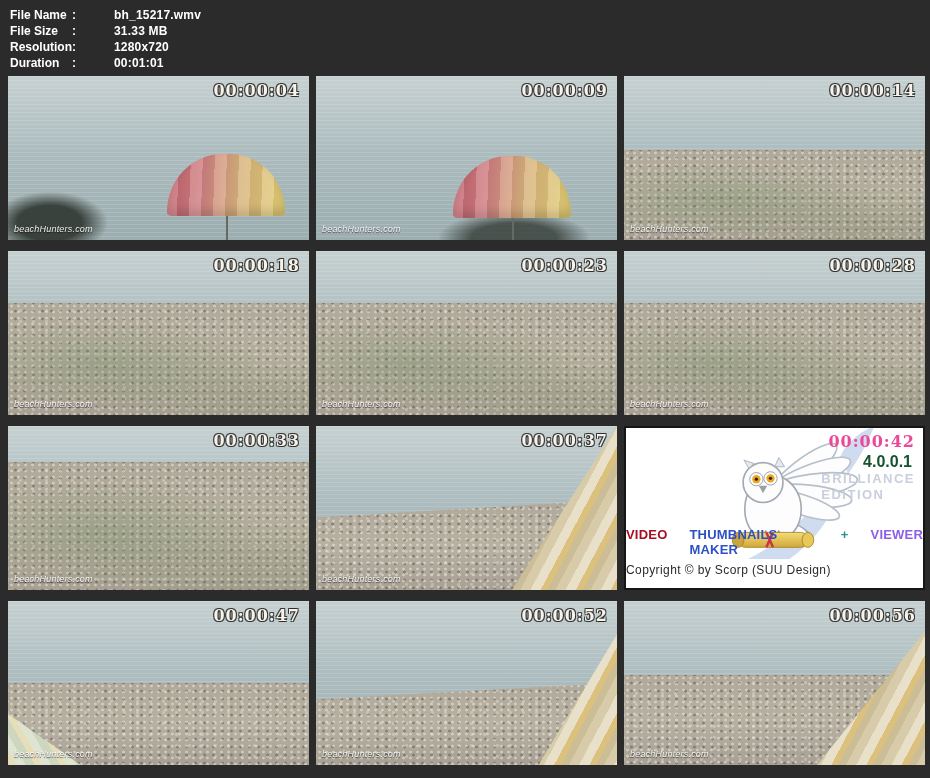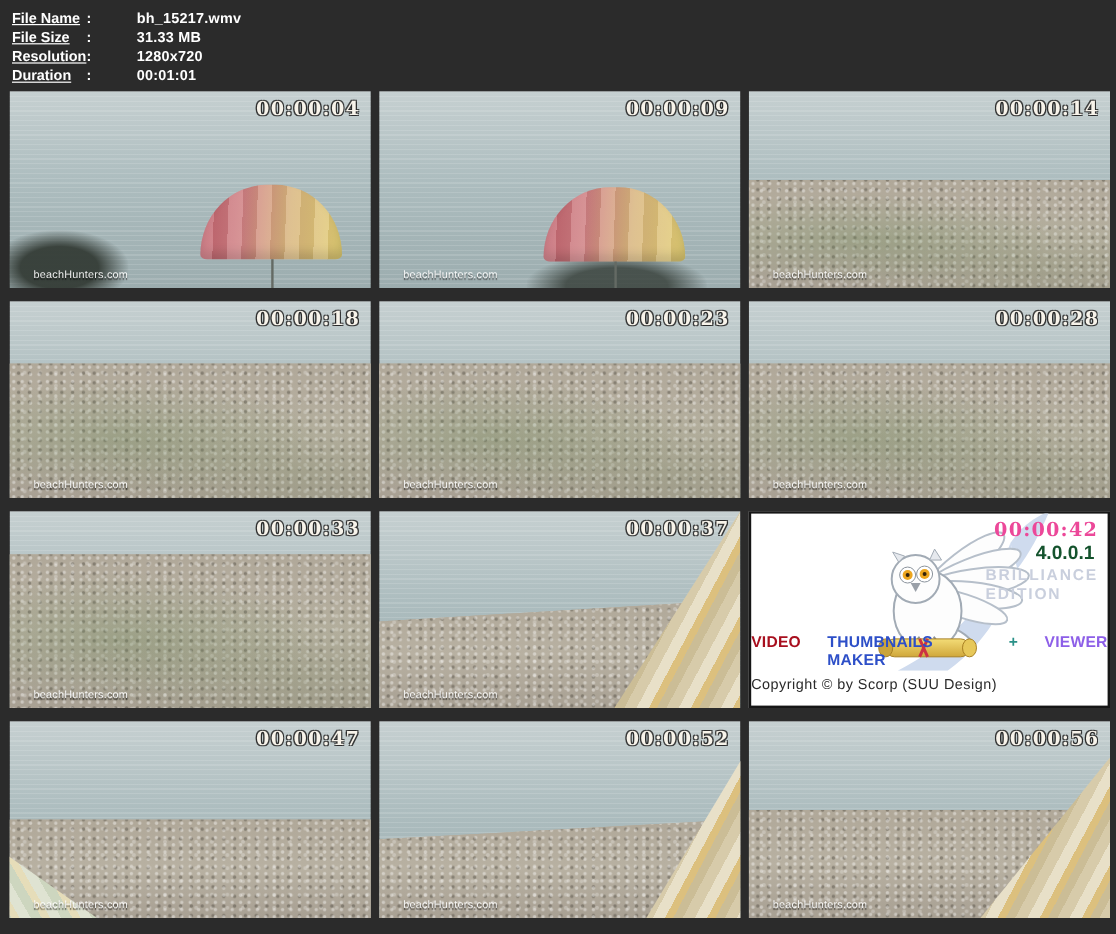--- a/index.html
+++ b/index.html
@@ -5,21 +5,21 @@
   html,body{margin:0;padding:0;}
   body{
     width:930px;height:778px;position:relative;overflow:hidden;
     background:#2b2b2b;
     font-family:"Liberation Sans",sans-serif;
   }
 
   
   .file-info{position:absolute;left:10px;top:7px;color:#fff;font-size:12px;font-weight:bold;}
   .fi-row{height:16px;line-height:16px;white-space:nowrap;}
-  .fi-label{display:inline-block;width:62px;text-decoration:underline;}
+  .fi-label{display:inline-block;width:62px;}
   .fi-sep{display:inline-block;width:12px;}
   .fi-value{letter-spacing:.2px;padding-left:30px;}
 
   
   .grid{
     position:absolute;left:8px;top:76px;
     display:grid;grid-template-columns:repeat(3,301px);grid-auto-rows:164px;
     gap:11px 7px;
   }
   .tile{position:relative;overflow:hidden;background:#404040;box-sizing:border-box;}
@@ -75,23 +75,24 @@
     background:repeating-linear-gradient(60deg,#dfe3d2 0 8px,#cdd6bf 8px 16px,#e6ddb9 16px 22px);}
 
   .ts{
     position:absolute;top:5px;right:9px;z-index:3;
     font-family:"DejaVu Serif",serif;font-weight:bold;font-size:16px;letter-spacing:1px;
     color:#f7f3ea;
     text-shadow:-1px -1px 0 rgba(40,40,40,.85),1px -1px 0 rgba(40,40,40,.85),
                 -1px 1px 0 rgba(40,40,40,.85),1px 1px 0 rgba(40,40,40,.85);
   }
   .wm{
-    position:absolute;left:20px;bottom:6px;z-index:3;
+    position:absolute;left:6px;bottom:6px;z-index:3;
     font-size:9px;color:rgba(255,255,255,.92);letter-spacing:.2px;
     text-shadow:0 1px 1px rgba(0,0,0,.65);
+    font-style:italic;
   }
 
   
   .brand{background:#fff;border:2px solid #161616;}
   .brand .b-ts{
     position:absolute;top:4px;right:8px;z-index:2;
     font-family:"DejaVu Serif",serif;font-weight:bold;font-size:16px;letter-spacing:1px;color:#ec4899;
   }
   .brand .b-ver{position:absolute;top:25px;right:11px;z-index:2;font-weight:bold;font-size:16px;color:#14532d;}
   .brand .b-ed{position:absolute;top:43px;right:8px;z-index:2;text-align:left;

